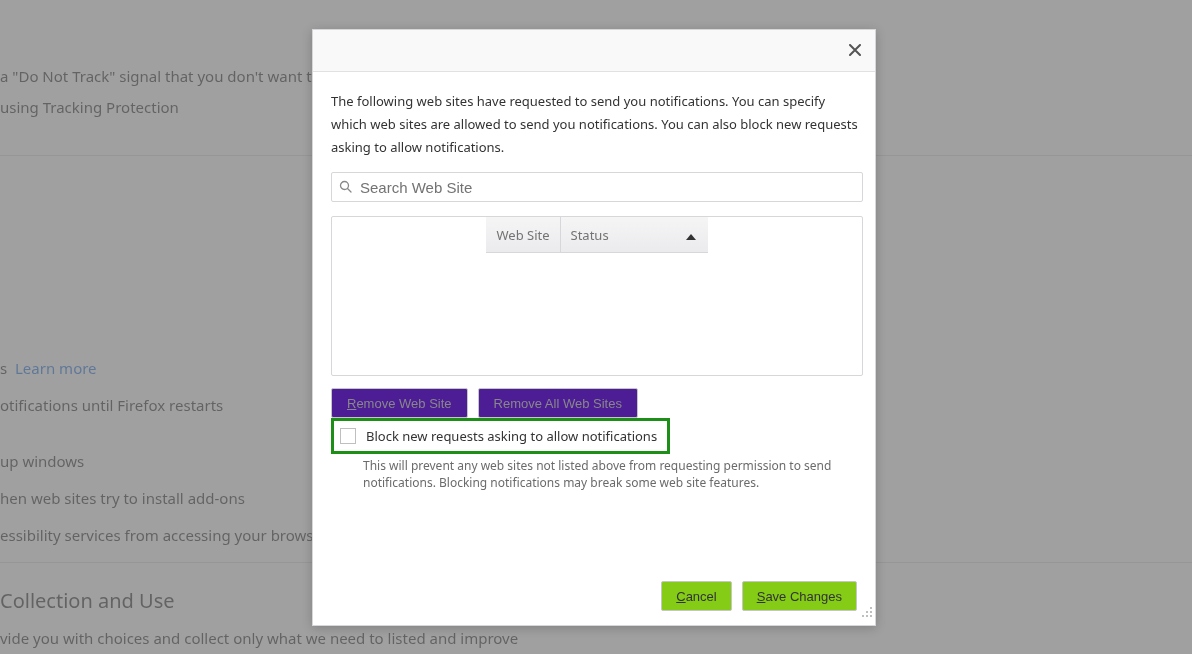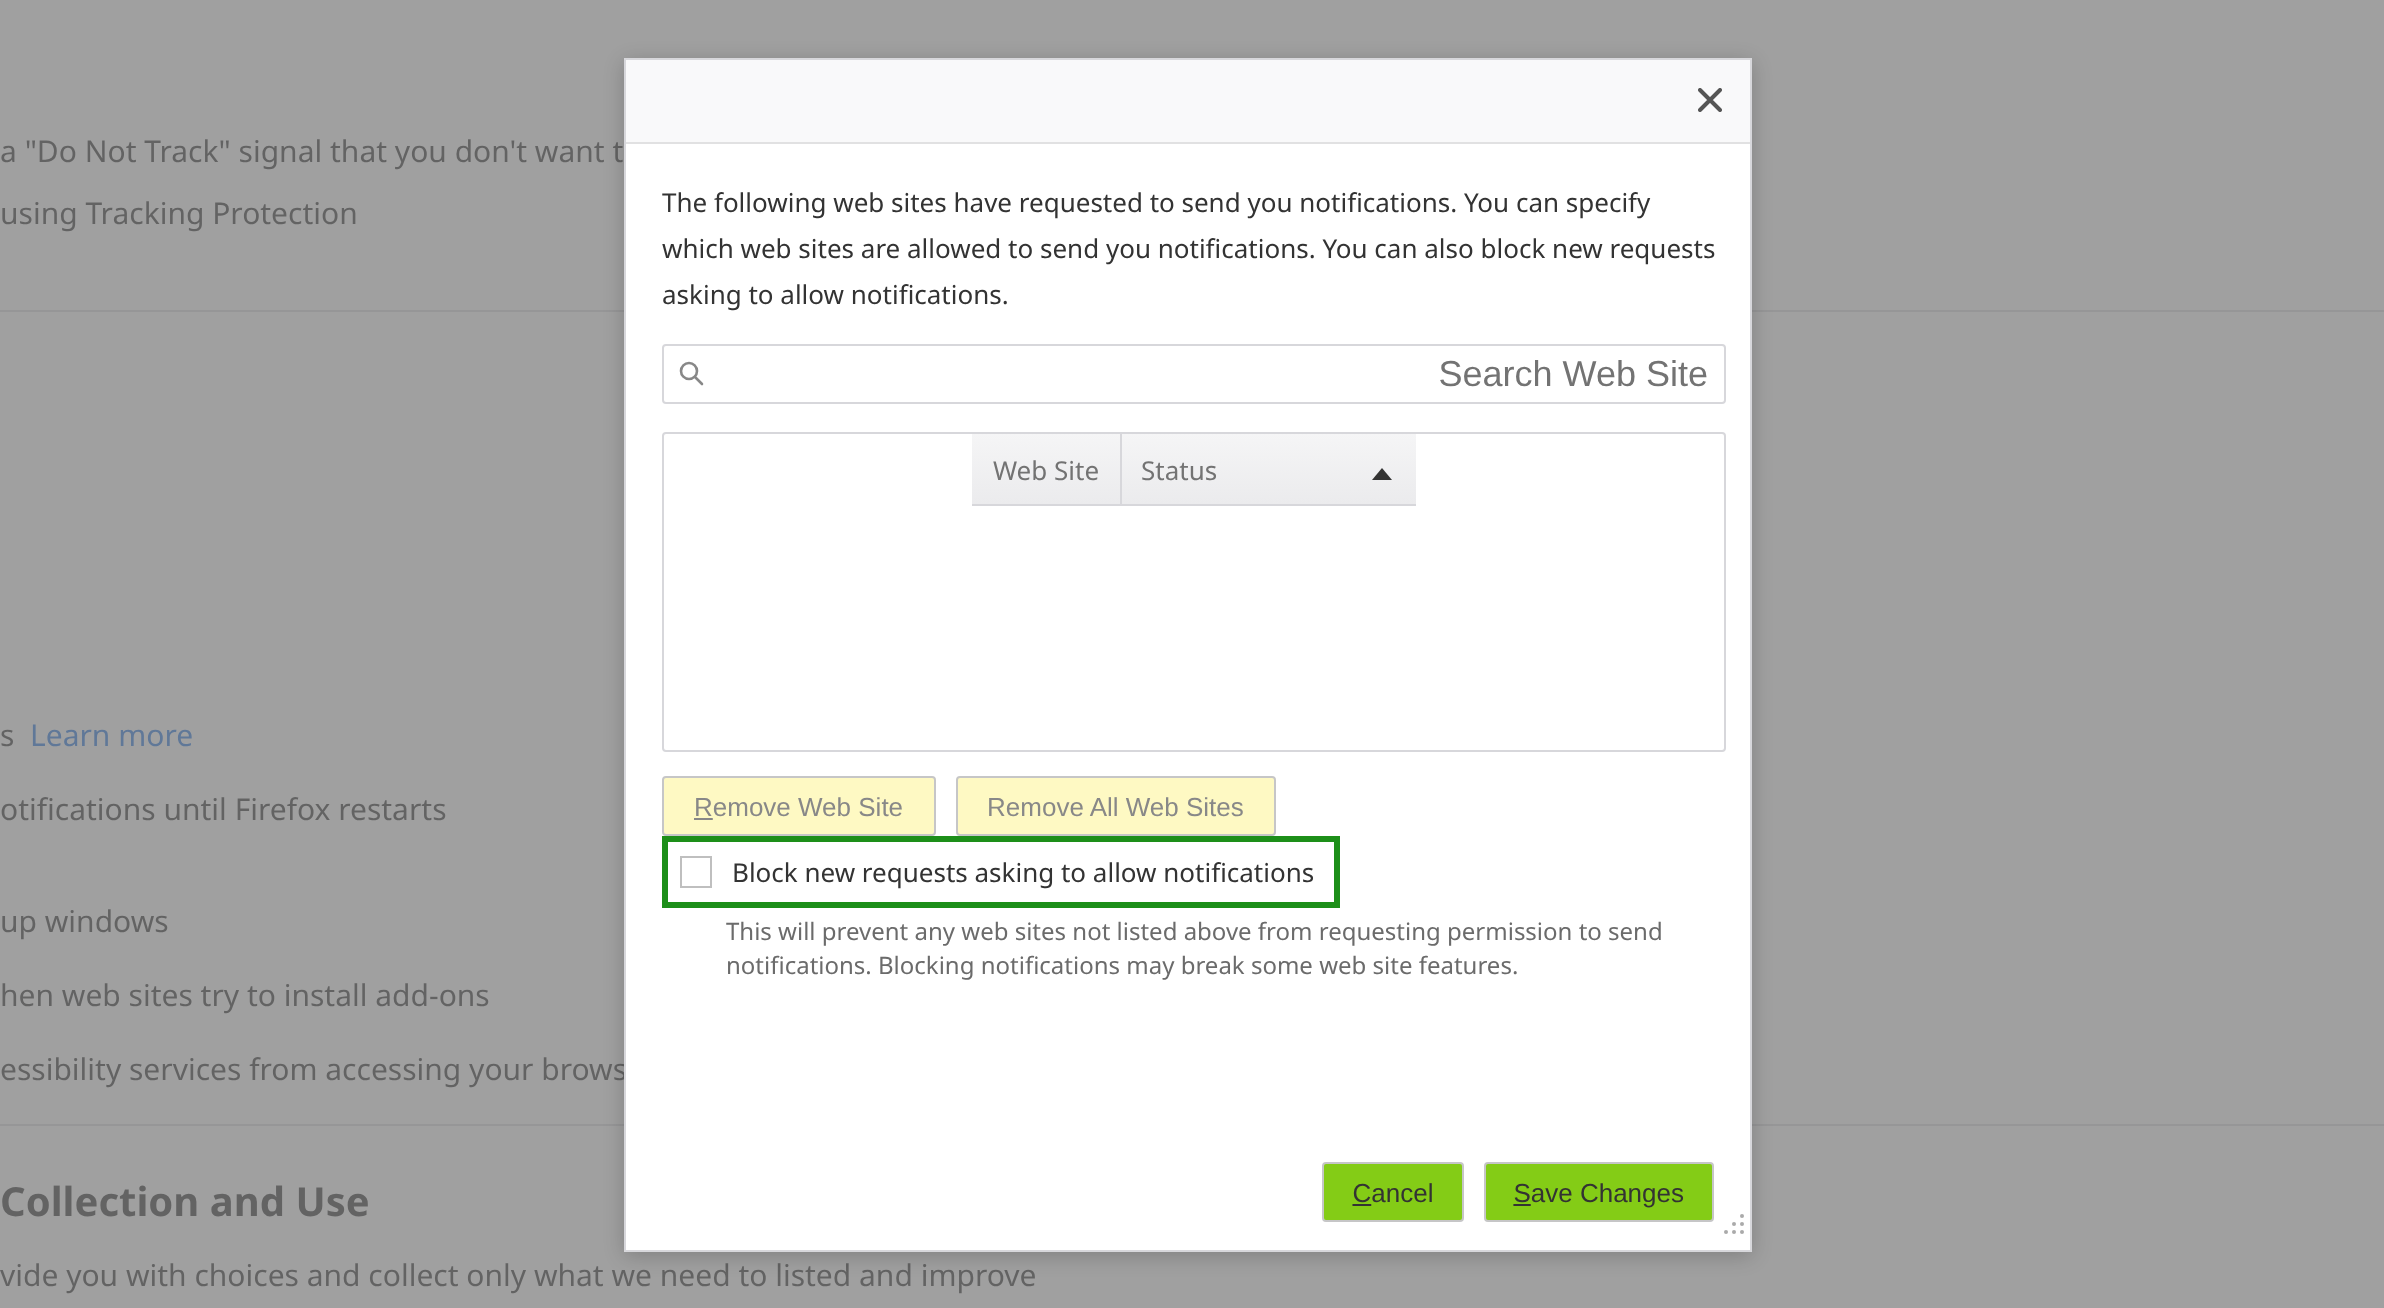--- a/index.html
+++ b/index.html
@@ -23,21 +23,21 @@
     }
     .bg-line { padding-left: 0; }
     .bg-line.l1 { position: absolute; top: 64px; left: 0; }
     .bg-line.l2 { position: absolute; top: 95px; left: 0; }
     .bg-line.l3 { position: absolute; top: 319px; left: 0; }
     .bg-line.l4 { position: absolute; top: 356px; left: 0; }
     .bg-line.l5 { position: absolute; top: 393px; left: 0; }
     .bg-line.l6 { position: absolute; top: 449px; left: 0; }
     .bg-line.l7 { position: absolute; top: 486px; left: 0; }
     .bg-line.l8 { position: absolute; top: 523px; left: 0; }
-    .bg-heading { position: absolute; top: 585px; left: 0; font-size: 20px; font-weight: 700; color: #0c0c0d; }
+    .bg-heading { position: absolute; top: 585px; left: 0; font-size: 20px; font-weight: 400; color: #0c0c0d; }
     .bg-line.l9 { position: absolute; top: 626px; left: 0; }
     .learn-link { color: #0060df; cursor: pointer; }
     .bg-divider { position: absolute; left: -20px; right: -20px; height: 1px; background: #d7d7db; }
     .bg-divider.d1 { top: 155px; }
     .bg-divider.d2 { top: 562px; }
 
     
     .overlay {
       position: absolute;
       inset: 0;
@@ -111,23 +111,22 @@
       top: 50%;
       transform: translateY(-50%);
       color: #888;
     }
     .search-input {
       width: 100%;
       height: 30px;
       border: 1px solid #d7d7db;
       border-radius: 2px;
       padding: 0 8px 0 28px;
-      font-size: 18px;
-      color: #333;
-      text-align: right;
+      font-size: 15px;
+      color: #333;
     }
     .search-input::placeholder { color: #737373; }
 
     .table {
       border: 1px solid #d7d7db;
       border-radius: 2px;
       height: 160px;
       display: flex;
       flex-direction: column;
       align-items: center;
@@ -157,21 +156,21 @@
 
     .btn-row {
       display: flex;
       gap: 10px;
       margin-top: 12px;
     }
     .btn {
       height: 30px;
       padding: 0 15px;
       border: 1px solid #c6c6c7;
-      background: #fef9c3;
+      background: #4c1d95;
       border-radius: 2px;
       font-size: 13px;
       color: #888;
       cursor: pointer;
     }
 
     .block-row {
       border: 3px solid #1d8f19;
       padding: 6px 10px 6px 6px;
       display: flex;

